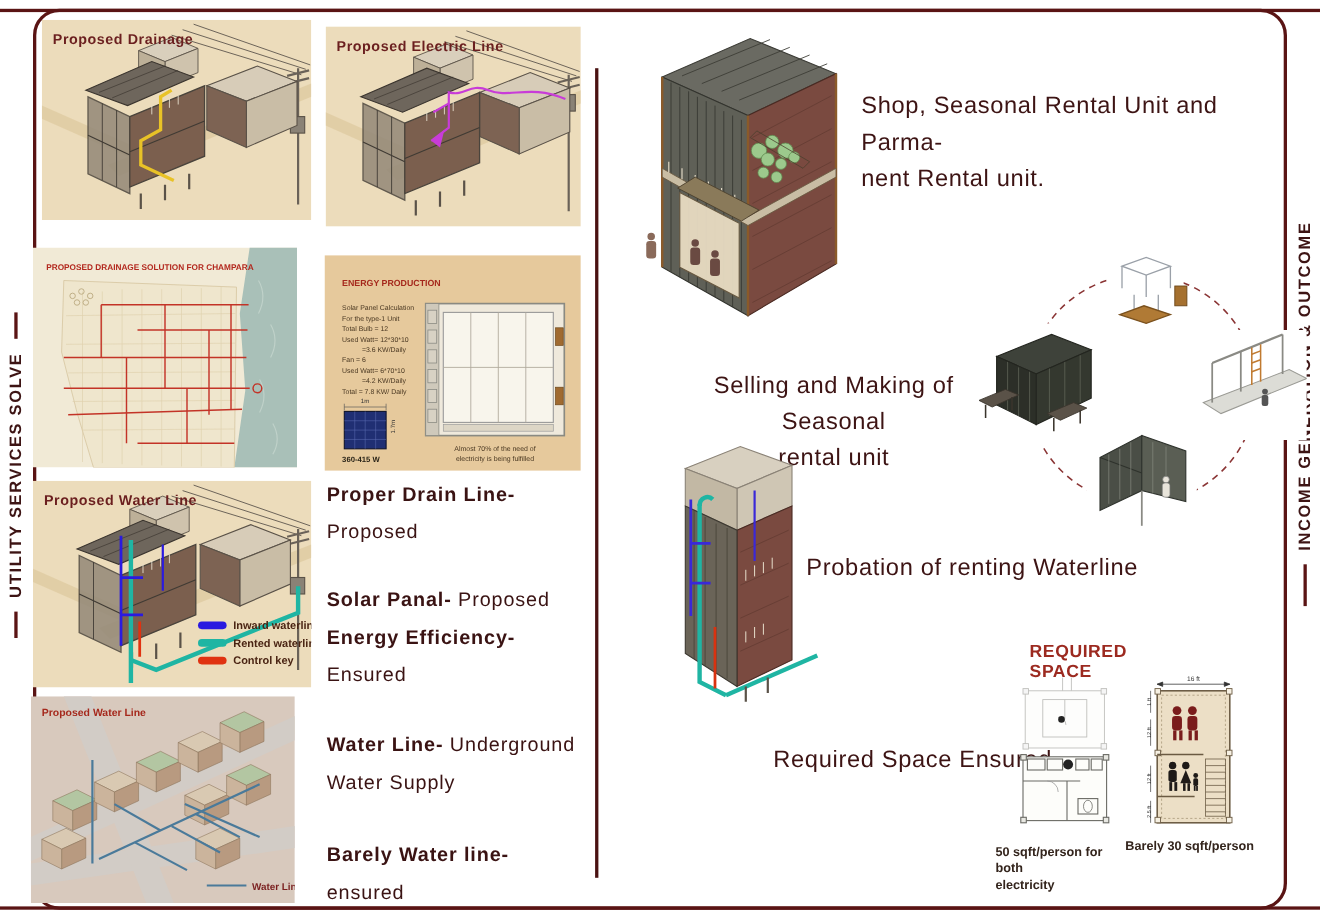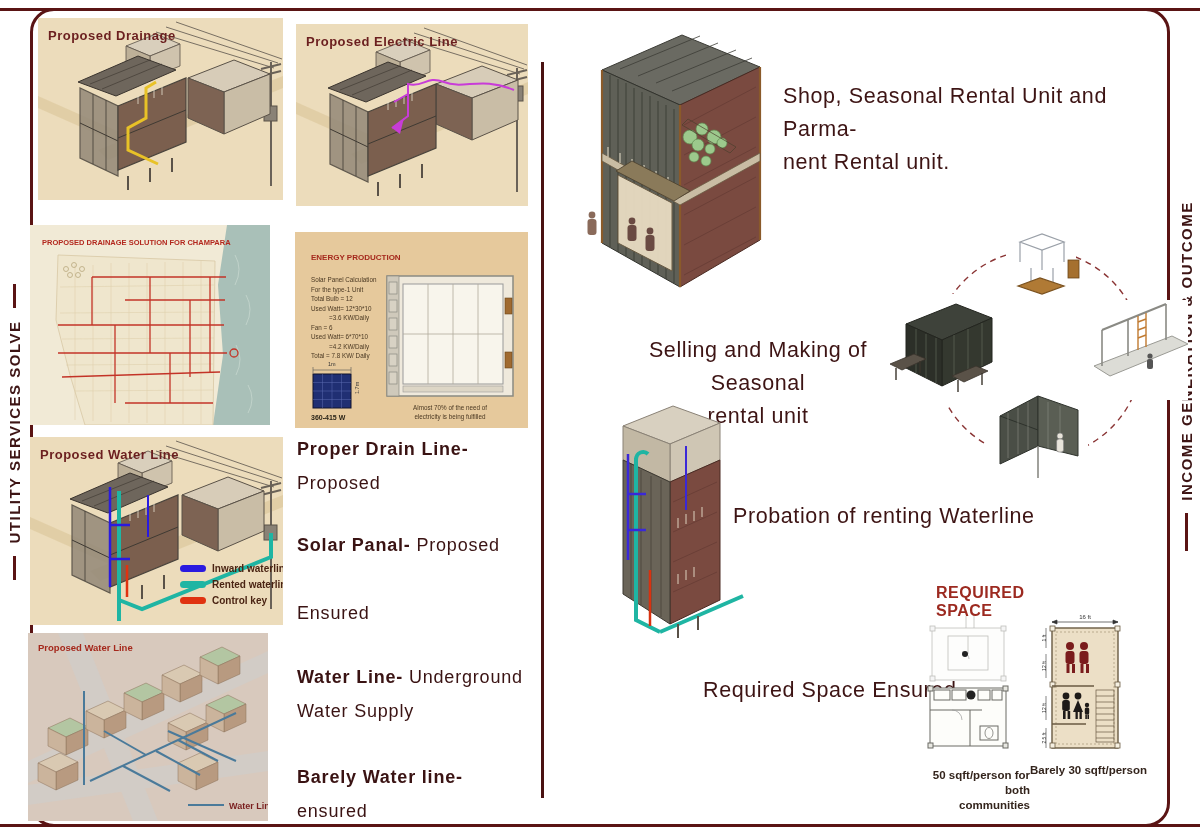--- a/index.html
+++ b/index.html
@@ -15,21 +15,21 @@
            white-space:nowrap;transform:rotate(-90deg);font-size:15px;font-weight:bold;
            letter-spacing:1.5px;color:#3d1414;}
   .v-label .dash{display:inline-block;width:38px;height:3px;background:#5a1414;margin:0 12px;}
   .note{position:absolute;left:297px;width:245px;font-size:18px;line-height:34px;
         letter-spacing:0.8px;color:#3a1313;}
   .note .b{font-weight:bold;}
   .rh{position:absolute;font-size:21.5px;line-height:33px;letter-spacing:0.6px;
       color:#3d1414;font-weight:normal;}
   .rs-title{position:absolute;left:920px;top:584px;width:130px;font-size:16px;font-weight:bold;
             letter-spacing:0.5px;color:#9c2a20;padding-left:16px;}
-  .plan-cap{position:absolute;text-align:right;font-size:11.5px;font-weight:bold;
+  .plan-cap{position:absolute;text-align:left;font-size:11.5px;font-weight:bold;
             line-height:15px;color:#33241c;}
 </style>
 </head>
 <body>
 
 <div class="board">
 
   <div class="hline" style="top:8px"></div>
   <div class="hline" style="top:824px"></div>
   <div class="frame"></div>
@@ -402,21 +402,21 @@
     </svg>
   </div>
 
   <div class="note" style="top:432px">
     <span class="b">Proper Drain Line-</span><br>
     <span>Proposed</span>
   </div>
   <div class="note" style="top:528px">
     <span class="b">Solar Panal-</span>
     <span>Proposed</span><br>
-    <br>
+    <span class="b">Energy Efficiency-</span><br>
     <span>Ensured</span>
   </div>
   <div class="note" style="top:660px">
     <span class="b">Water Line-</span>
     <span>Underground</span><br>
     <span>Water Supply</span>
   </div>
   <div class="note" style="top:760px">
     <span class="b">Barely Water line-</span><br>
     <span>ensured</span>
@@ -734,17 +734,17 @@
         <circle cx="47" cy="93" r="2.2"></circle>
           <rect x="44.8" y="95.5" width="4.4" height="7" rx="1.5"></rect>
         <rect x="45.3" y="102.5" width="1.6" height="4.5"></rect>
           <rect x="47.4" y="102.5" width="1.6" height="4.5"></rect>
       </g>
     </svg>
   </div>
 
   <div class="plan-cap" style="left:905px;top:768px;width:125px">
     <span>50 sqft/person for both</span><br>
-    <span>communities</span>
+    <span>electricity</span>
   </div>
   <div class="plan-cap" style="left:1023px;top:763px;width:124px">Barely 30 sqft/person</div>
 
 </div>
 
 </body></html>

